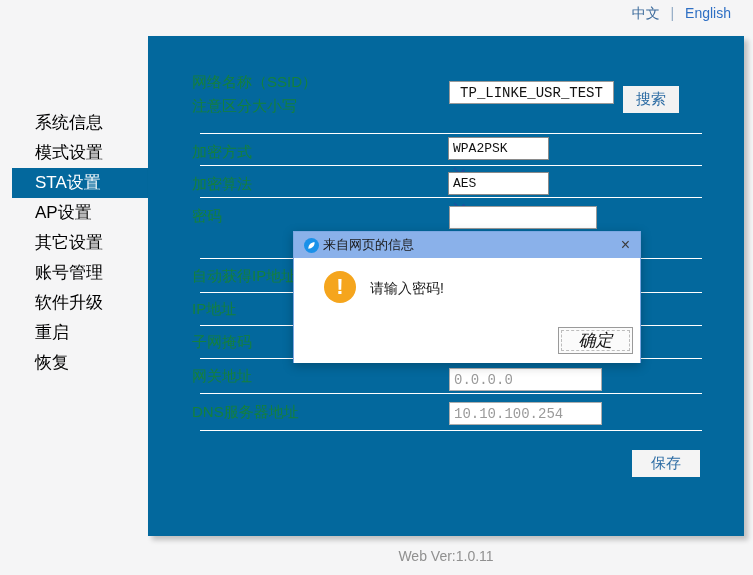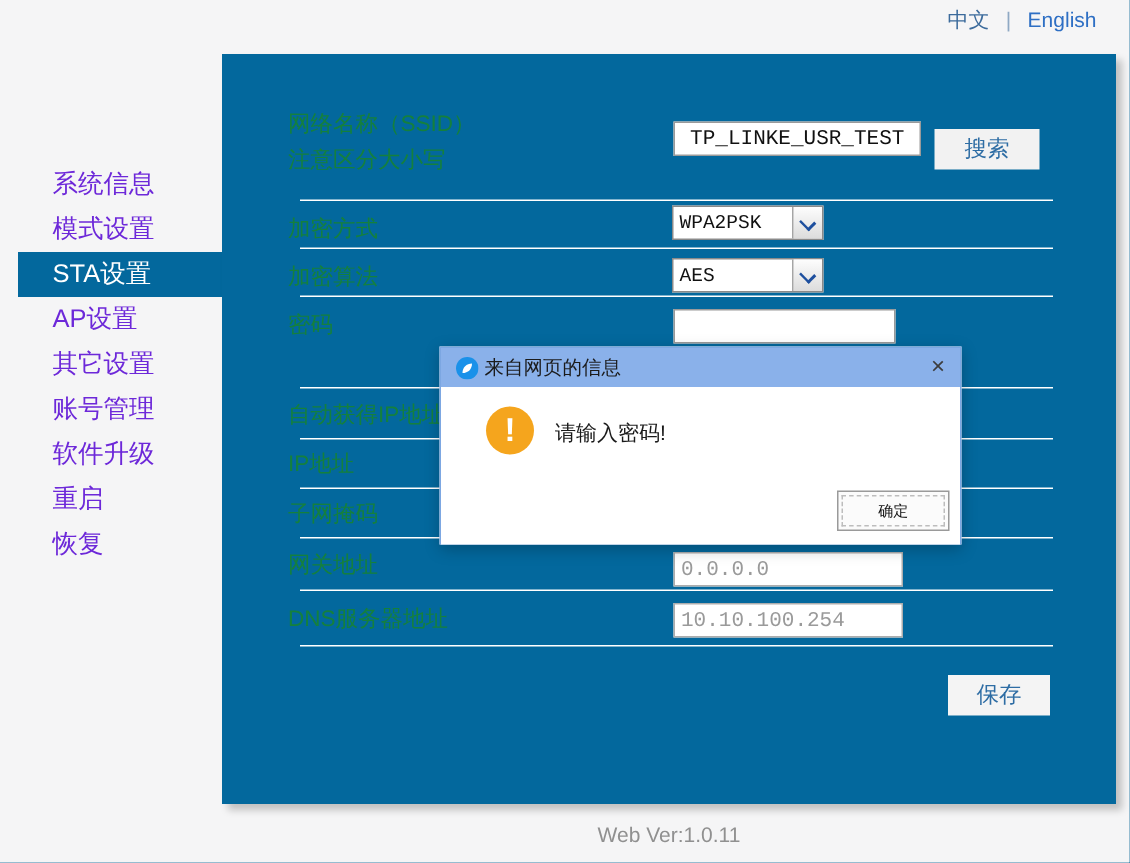--- a/index.html
+++ b/index.html
@@ -12,21 +12,21 @@
   
   .topbar { position:absolute; top:5px; right:22px; font-size:14px;margin-left:43px; }
   .topbar .zh { color:#3c6b9c; text-decoration:none; cursor:pointer; }
   .topbar .sep { color:#8fa9c4; margin:0 7px; }
   .topbar .en { color:#2e6fc4; text-decoration:none; cursor:pointer; }
 
   
   .sidebar { position:absolute; left:0; top:108px; width:148px; }
   .side-item {
     height:30px; line-height:30px; padding-left:35px;
-    font-size:17px; color:#6d28d9; cursor:pointer;
+    font-size:17px; color:#000000; cursor:pointer;
   }
   .side-item.active {
     margin-left:12px; padding-left:23px;
     background:#03689d; color:#ffffff;
   }
 
   
   .panel {
     position:absolute; left:148px; top:36px; width:596px; height:500px;
     background:#03689d;
@@ -46,21 +46,21 @@
     font-family:"Liberation Mono", monospace; font-size:14px; color:#111;
   }
   .txt-input.dim { color:#9a9a9a; border-color:#adadad; }
   .btn-light {
     position:absolute; border:none; background:#f2f2f2; color:#2e6da4;
     font-size:15px; font-family:"Liberation Sans", sans-serif; cursor:pointer;
   }
   
   .select {
     position:absolute; box-sizing:border-box; height:23px; width:101px;
-    border:1px solid #8a8a8a; background:#ffffff; display:flex; cursor:pointer;
+    border:1px solid #8a8a8a; background:#ffffff; display:flex; cursor:pointer;flex-direction:column;
   }
   .select .val {
     flex:1; font-family:"Liberation Mono", monospace; font-size:13px;
     color:#111; line-height:21px; padding-left:4px; overflow:hidden;
   }
   .select .drop {
     width:19px; background:linear-gradient(#fdfdfd,#dcdcdc);
     border-left:1px solid #a5a5a5; position:relative;
   }
   .select .drop i {
@@ -88,22 +88,22 @@
   .warn-circle {
     position:absolute; left:30px; top:13px; width:32px; height:32px;
     border-radius:50%; background:#f5a51d; color:#ffffff;
     font-size:22px; font-weight:bold; text-align:center; line-height:32px;
   }
   .dlg-msg {
     position:absolute; left:76px; top:22px; font-size:14px; color:#1a1a1a;
   }
   .dlg-ok {
     position:absolute; left:264px; top:69px; width:75px; height:27px;
-    background:#fbfbfb; border:1px solid #9a9a9a; font-size:10px; color:#111;
-    font-family:"Liberation Sans", sans-serif; cursor:pointer;
+    background:#fbfbfb; border:1px solid #9a9a9a; font-size:17px; color:#111;
+    font-family:"Liberation Sans", sans-serif; cursor:pointer;font-style:italic;
   }
   .dlg-ok::after {
     content:""; position:absolute; left:2px; top:2px; right:2px; bottom:2px;
     border:1px dashed #bdbdbd;
   }
 
   .footer {
     position:absolute; left:148px; top:548px; width:596px;
     text-align:center; font-size:14px; color:#909090;
   }
@@ -129,21 +129,21 @@
     <div class="side-item">软件升级</div>
     <div class="side-item">重启</div>
     <div class="side-item">恢复</div>
   </div>
 
   <div class="panel"></div>
 
   <div class="row-label" style="top:73px;">网络名称（SSID）</div>
   <div class="row-label" style="top:97px;">注意区分大小写</div>
   <input class="txt-input" style="left: 449px; top: 81px; width: 165px; text-align: center;" value="TP_LINKE_USR_TEST">
-  <button class="btn-light" style="left:623px; top:86px; width:70px; height:27px;">搜索</button>
+  <button class="btn-light" style="left:623px; top:86px; width:56px; height:27px;">搜索</button>
   <div class="divider" style="top:133px;"></div>
 
   <div class="row-label" style="top:143px;">加密方式</div>
   <div class="select" style="left:448px; top:137px;">
     <span class="val">WPA2PSK</span>
     <span class="drop">
         <i></i>
       </span>
   </div>
   <div class="divider" style="top:165px;"></div>

